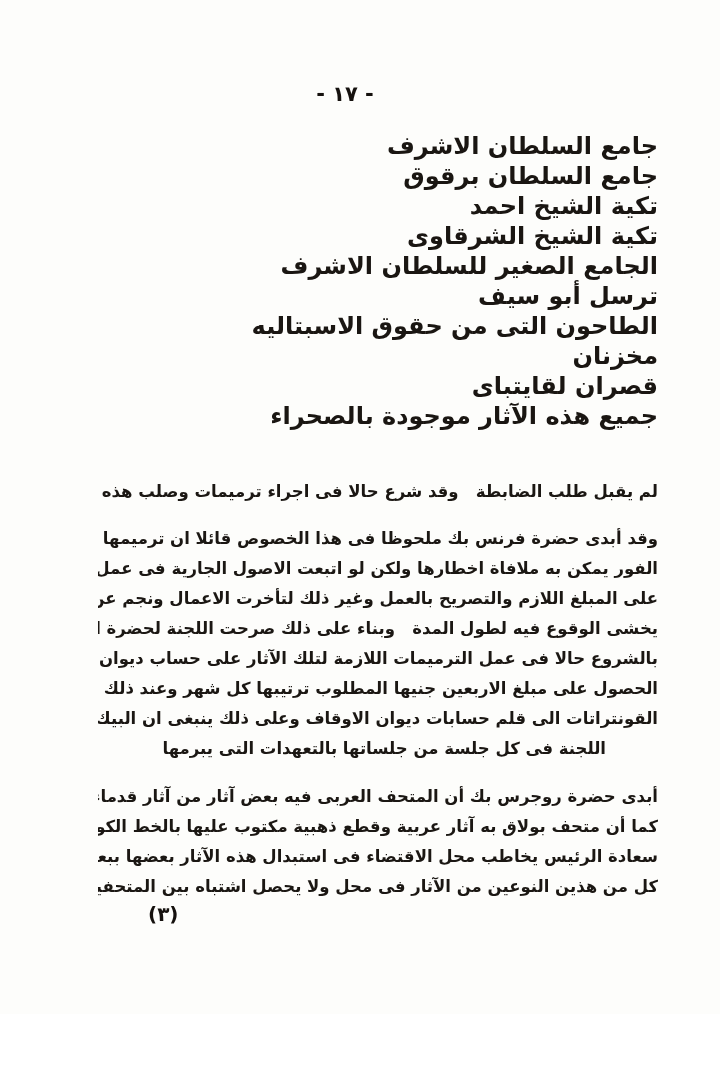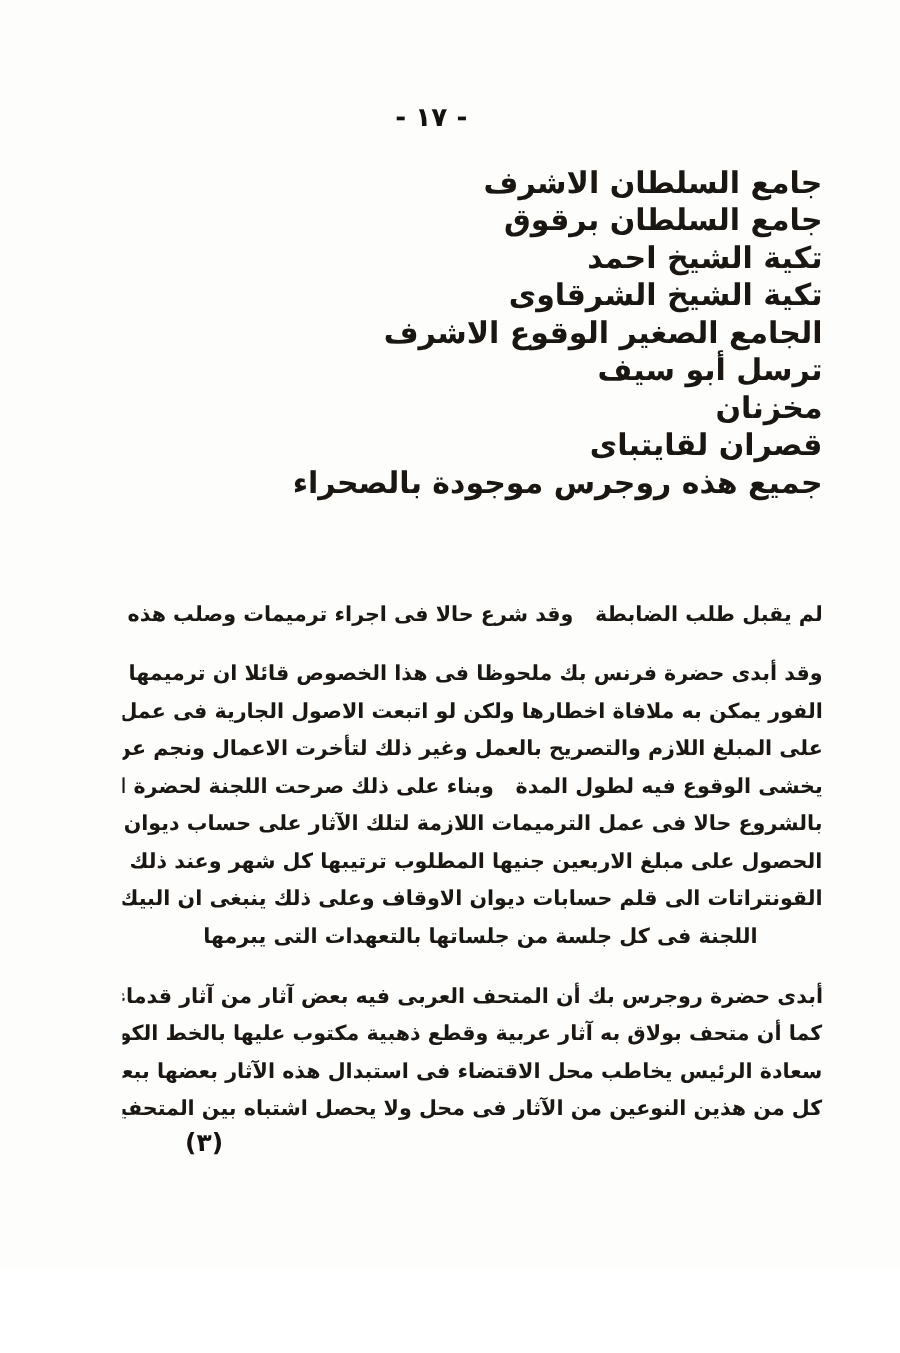--- a/index.html
+++ b/index.html
@@ -95,25 +95,26 @@
 
 <div class="page">
 
   <div class="page-number">- ١٧ -</div>
 
   <div class="monuments">
     <div class="monument-item">جامع السلطان الاشرف</div>
     <div class="monument-item">جامع السلطان برقوق</div>
     <div class="monument-item">تكية الشيخ احمد</div>
     <div class="monument-item">تكية الشيخ الشرقاوى</div>
-    <div class="monument-item">الجامع الصغير الوقوع الاشرف</div>
+    <div class="monument-item">الجامع الصغير للسلطان الاشرف</div>
     <div class="monument-item">ترسل أبو سيف</div>
+    <div class="monument-item">الطاحون التى من حقوق الاسبتاليه</div>
     <div class="monument-item">مخزنان</div>
     <div class="monument-item">قصران لقايتباى</div>
-    <div class="monument-item">جميع هذه روجرس موجودة بالصحراء</div>
+    <div class="monument-item">جميع هذه الآثار موجودة بالصحراء</div>
   </div>
 
   <div class="para-intro">
     <div class="para-line">لم يقبل طلب الضابطة &nbsp; وقد شرع حالا فى اجراء ترميمات وصلب هذه الآثار موقتا</div>
   </div>
 
   <div class="para-restoration">
     <div class="para-line">وقد أبدى حضرة فرنس بك ملحوظا فى هذا الخصوص قائلا ان ترميمها ترميما خفيفا على</div>
     <div class="para-line">الفور يمكن به ملافاة اخطارها ولكن لو اتبعت الاصول الجارية فى عمل المقايسة والحصول</div>
     <div class="para-line">على المبلغ اللازم والتصريح بالعمل وغير ذلك لتأخرت الاعمال ونجم عن ذلك الضرر الذى</div>

